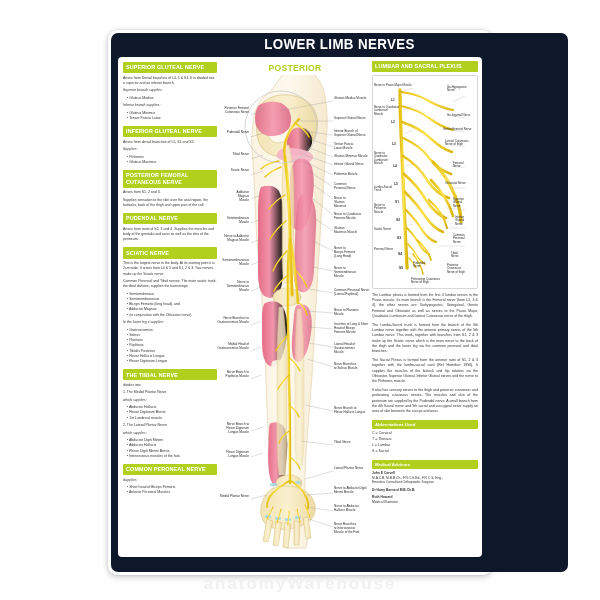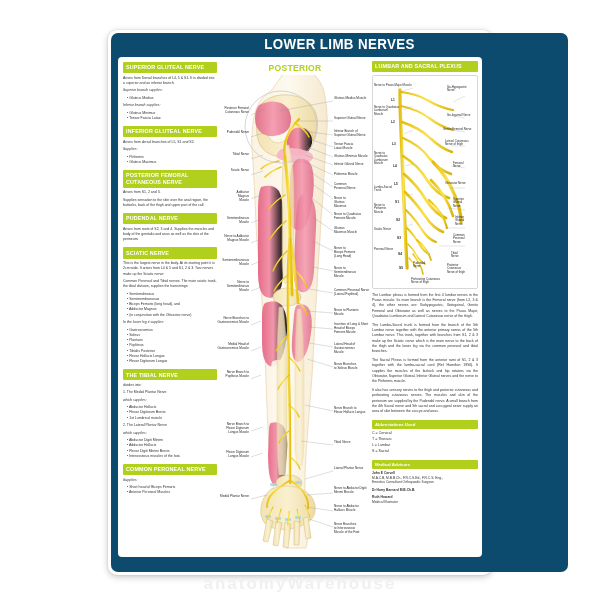--- a/index.html
+++ b/index.html
@@ -7,21 +7,21 @@
     width:600px;height:600px;background:#ffffff;
     font-family:"Liberation Sans",sans-serif;overflow:hidden;position:relative;
   }
   .poster-shadow{
     position:absolute;left:108px;top:30px;width:384px;height:545px;
     background:#ffffff;border-radius:9px;
     box-shadow:0 2px 7px rgba(0,0,0,.22),0 0 2px rgba(0,0,0,.15);
   }
   .poster{
     position:absolute;left:111px;top:33px;width:457px;height:539px;
-    background:#0c4a6e;border-radius:7px;overflow:hidden;
+    background:#0f172a;border-radius:7px;overflow:hidden;
   }
   .poster-title{
     height:22px;line-height:22px;text-align:center;color:#ffffff;
     font-weight:bold;font-size:14.5px;letter-spacing:.4px;
     font-family:"Liberation Sans",sans-serif;
     transform:scaleX(.92);
   }
   .inner{
     position:absolute;left:7px;top:24px;width:364px;height:500px;
     background:#ffffff;border-radius:4px;overflow:hidden;

